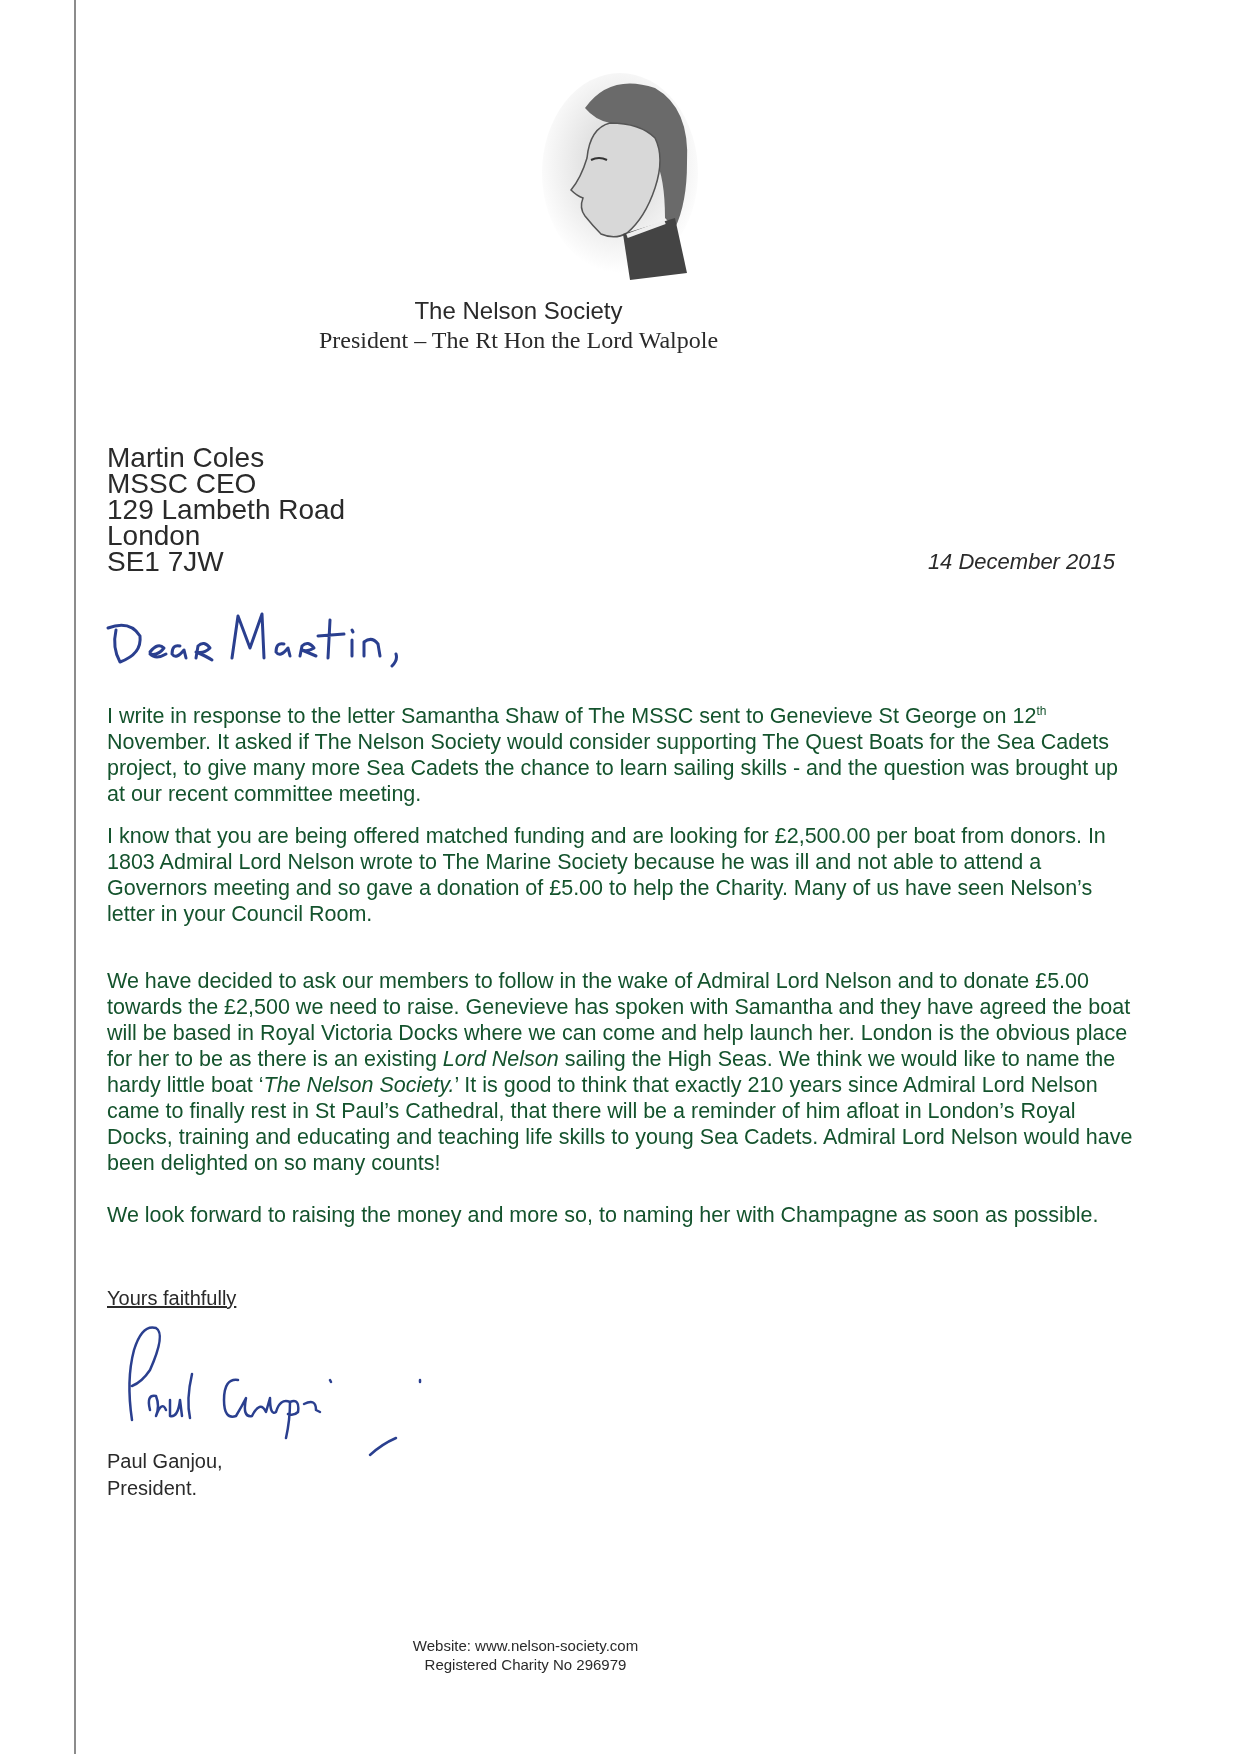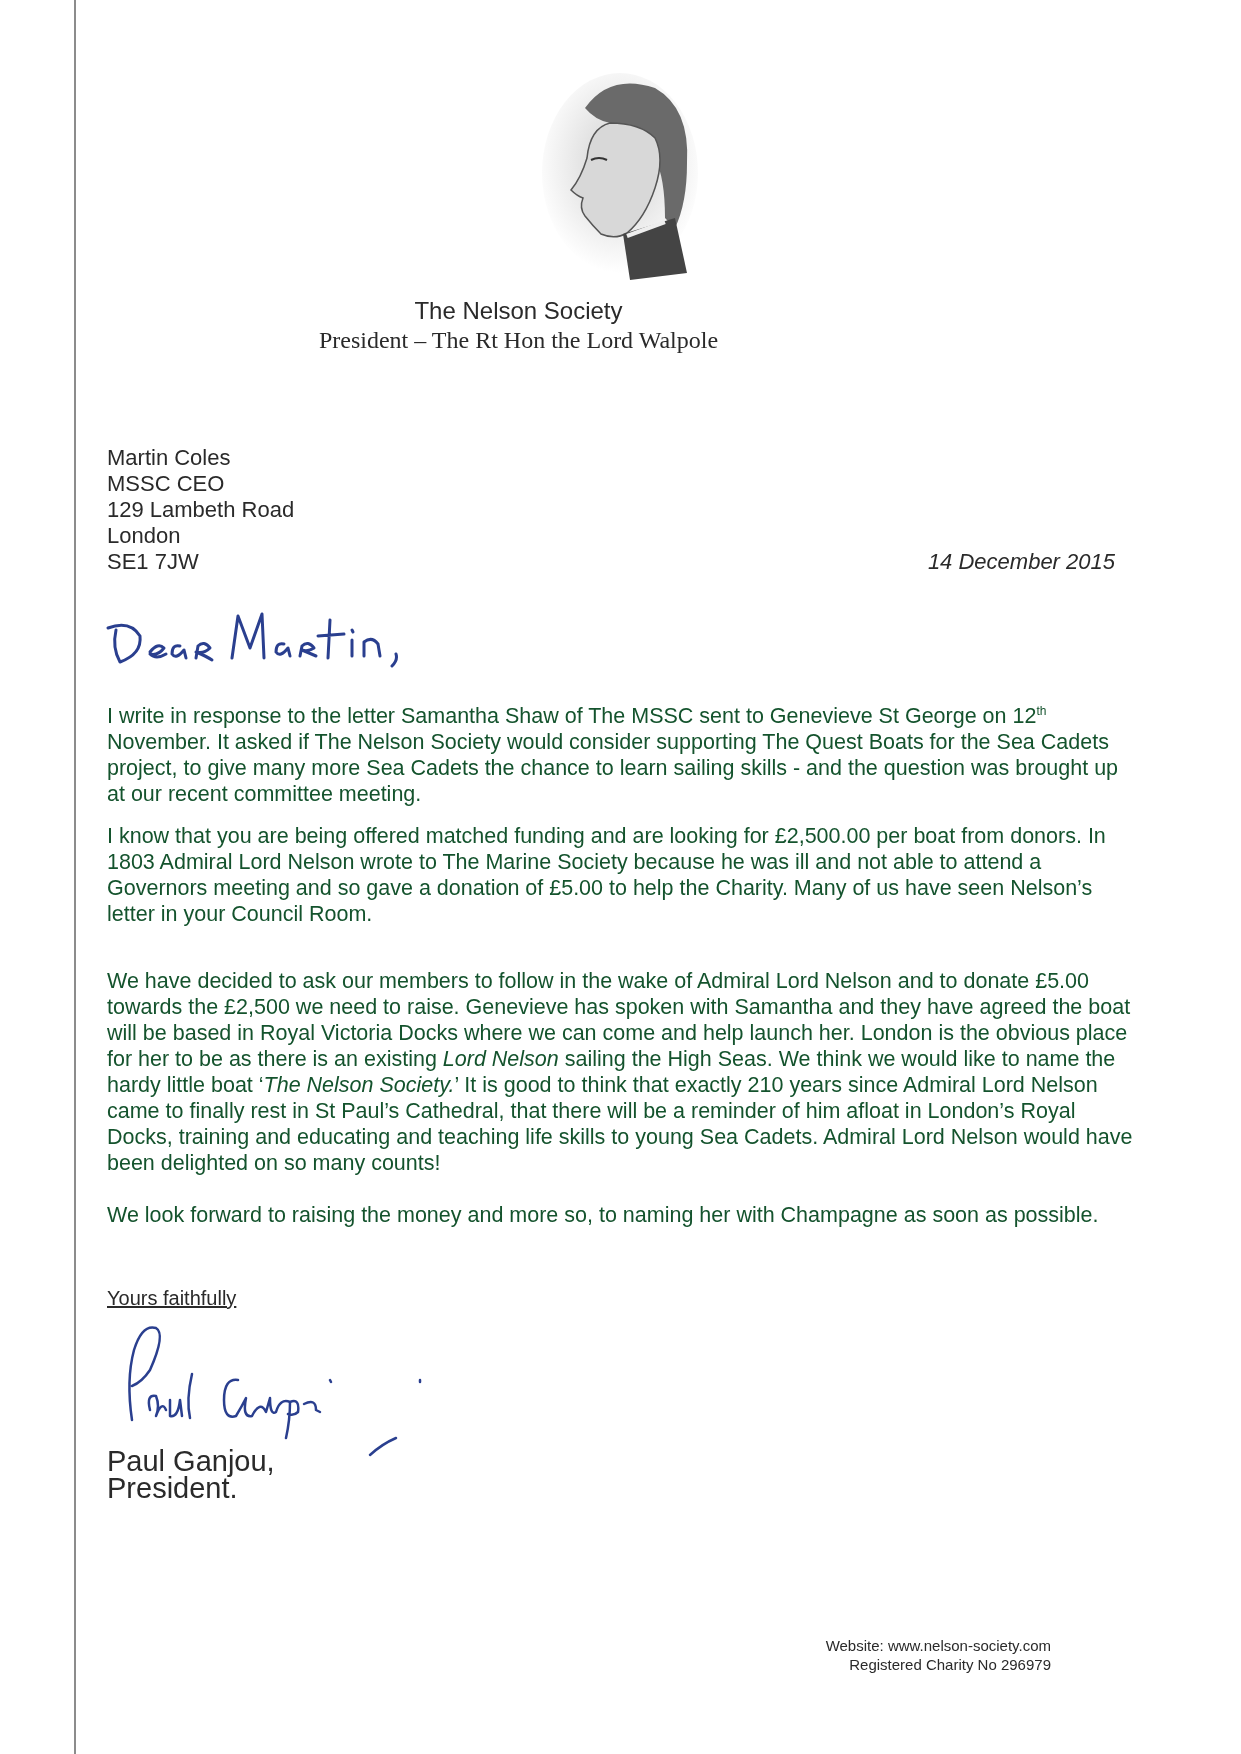--- a/index.html
+++ b/index.html
@@ -14,44 +14,44 @@
     .portrait {
       position: absolute; left: 515px; top: 68px; width: 210px; height: 225px;
     }
     .letterhead {
       position: absolute; left: 0; width: 1037px; text-align: center;
       font-size: 24px; color: #2a2a2a;
     }
     .lh-title { top: 297px; }
     .lh-president { top: 327px; font-family: Liberation Serif, serif; }
     .address {
-      position: absolute; left: 107px; top: 445px; font-size: 22px; line-height: 26px;
+      position: absolute; left: 107px; top: 445px; font-size: 28px; line-height: 26px;
     }
     .address div { margin: 0; }
     .date {
       position: absolute; right: 126px; top: 549px; font-size: 22px; font-style: italic;
     }
     .salutation {
       position: absolute; left: 100px; top: 608px; width: 340px; height: 60px;
     }
     .body-text {
       position: absolute; left: 107px; width: 1030px; font-size: 21.5px; line-height: 26px;
       color: #14532d;
     }
     .body-text p { margin: 0; }
     .p1 { top: 703px; }
     .p2 { top: 823px; }
     .p3 { top: 968px; }
     .p4 { top: 1202px; }
     .sup { font-size: 12px; vertical-align: super; line-height: 0; }
     .closing { position: absolute; left: 107px; top: 1287px; font-size: 20px; text-decoration: underline; }
     .signature { position: absolute; left: 120px; top: 1320px; width: 360px; height: 140px; }
-    .signer { position: absolute; left: 107px; top: 1448px; font-size: 29px; line-height: 27px; }
+    .signer { position: absolute; left: 107px; top: 1448px; font-size: 20px; line-height: 27px; }
     .footer {
-      position: absolute; left: 0; width: 1051px; text-align: right; font-size: 15px; color: #2a2a2a;
+      position: absolute; left: 0; width: 1051px; text-align: center; font-size: 15px; color: #2a2a2a;
     }
     .f1 { top: 1637px; }
     .f2 { top: 1656px; }
   </style>
 </head>
 <body>
 
 <div class="edge-line"></div>
 
 <svg class="portrait" viewBox="0 0 210 225">

